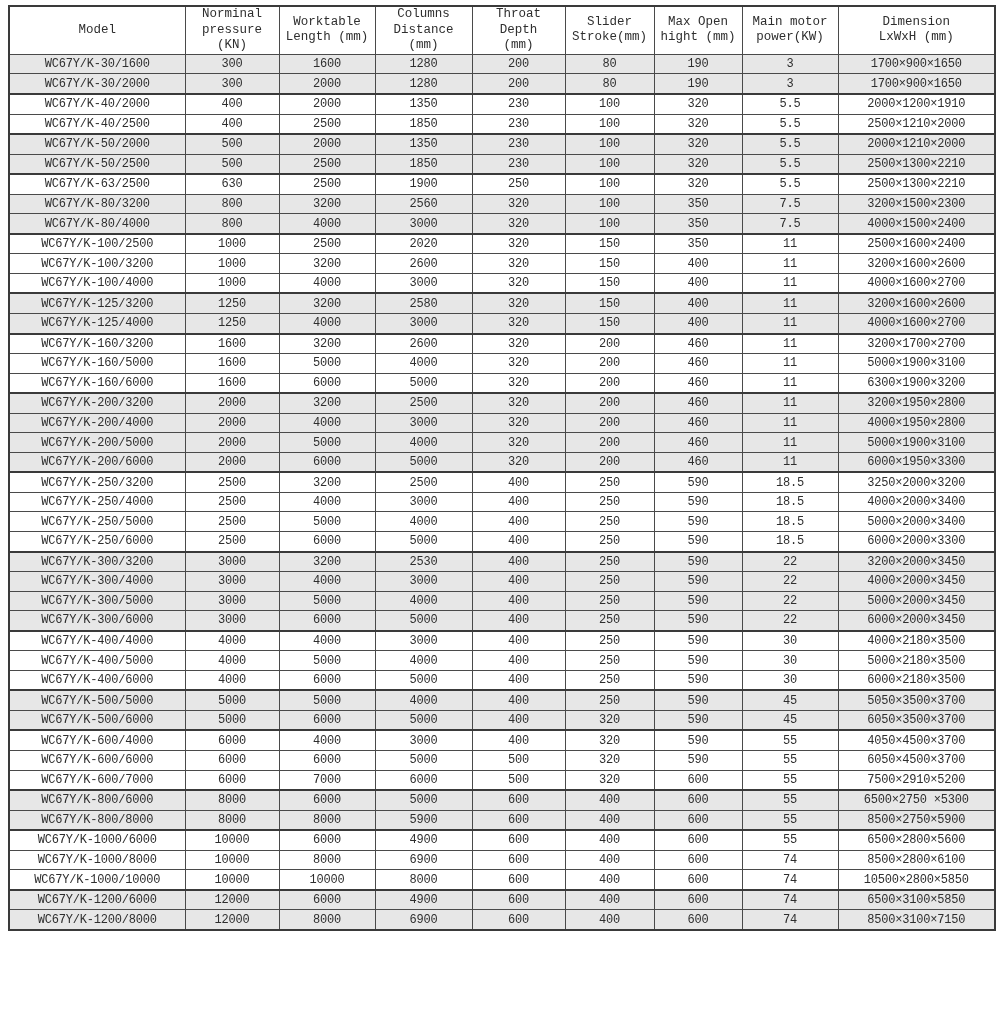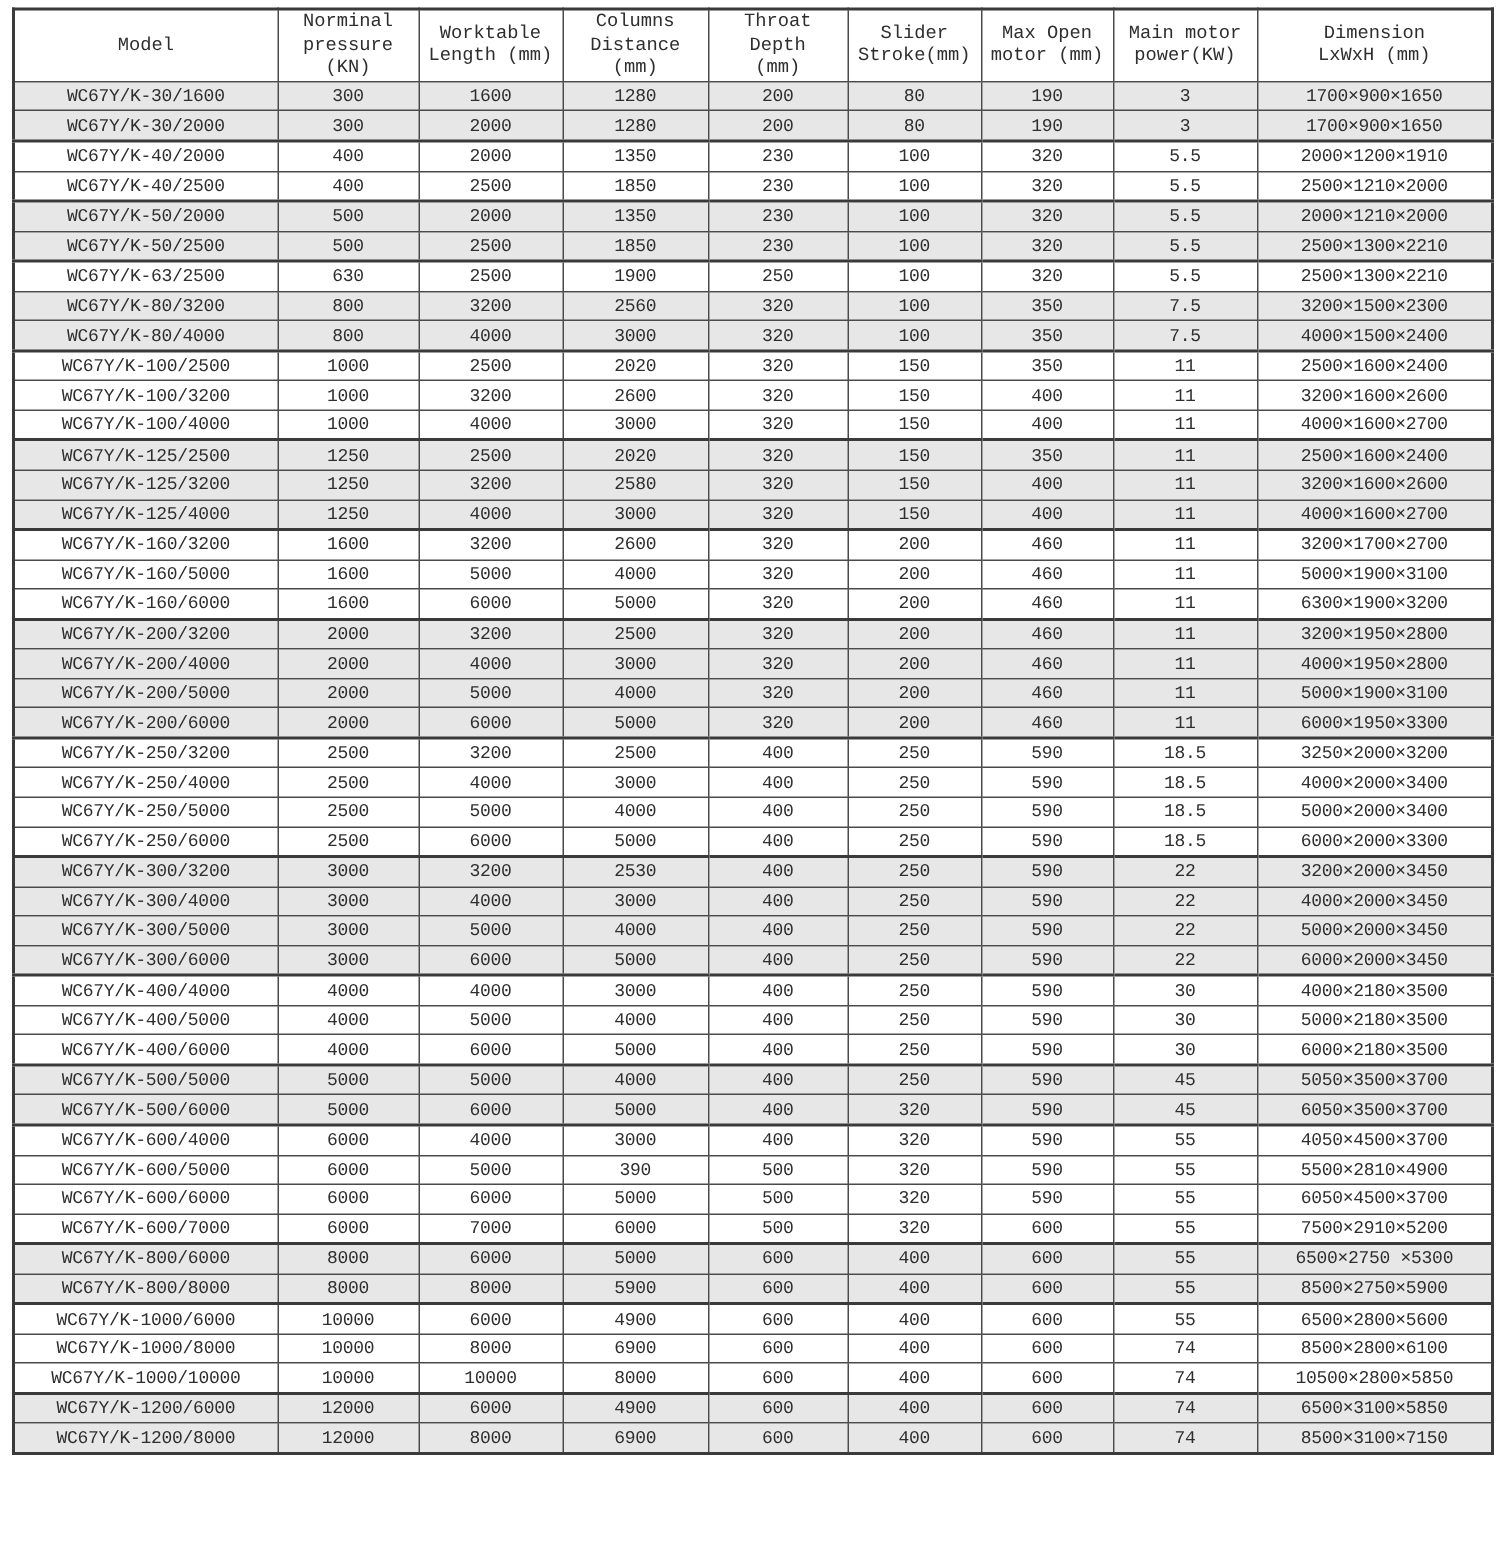--- a/index.html
+++ b/index.html
@@ -80,21 +80,21 @@
 pressure (KN)</th>
         <th>Worktable
 Length (mm)</th>
         <th>Columns
 Distance  (mm)</th>
         <th>Throat Depth
 (mm)</th>
         <th>Slider
 Stroke(mm)</th>
         <th>Max Open
-motor (mm)</th>
+hight (mm)</th>
         <th>Main motor
 power(KW)</th>
         <th>Dimension
 LxWxH (mm)</th>
       </tr>
     </thead>
     <tbody>
         <tr class="shaded">
           <td>WC67Y/K-30/1600</td>
           <td>300</td>
@@ -221,31 +221,20 @@
           <td>1000</td>
           <td>4000</td>
           <td>3000</td>
           <td>320</td>
           <td>150</td>
           <td>400</td>
           <td>11</td>
           <td>4000×1600×2700</td>
         </tr>
         <tr class="shaded">
-          <td>WC67Y/K-125/2500</td>
-          <td>1250</td>
-          <td>2500</td>
-          <td>2020</td>
-          <td>320</td>
-          <td>150</td>
-          <td>350</td>
-          <td>11</td>
-          <td>2500×1600×2400</td>
-        </tr>
-        <tr class="shaded">
           <td>WC67Y/K-125/3200</td>
           <td>1250</td>
           <td>3200</td>
           <td>2580</td>
           <td>320</td>
           <td>150</td>
           <td>400</td>
           <td>11</td>
           <td>3200×1600×2600</td>
         </tr>
@@ -483,31 +472,20 @@
         <tr>
           <td>WC67Y/K-600/4000</td>
           <td>6000</td>
           <td>4000</td>
           <td>3000</td>
           <td>400</td>
           <td>320</td>
           <td>590</td>
           <td>55</td>
           <td>4050×4500×3700</td>
-        </tr>
-        <tr>
-          <td>WC67Y/K-600/5000</td>
-          <td>6000</td>
-          <td>5000</td>
-          <td>390</td>
-          <td>500</td>
-          <td>320</td>
-          <td>590</td>
-          <td>55</td>
-          <td>5500×2810×4900</td>
         </tr>
         <tr>
           <td>WC67Y/K-600/6000</td>
           <td>6000</td>
           <td>6000</td>
           <td>5000</td>
           <td>500</td>
           <td>320</td>
           <td>590</td>
           <td>55</td>

